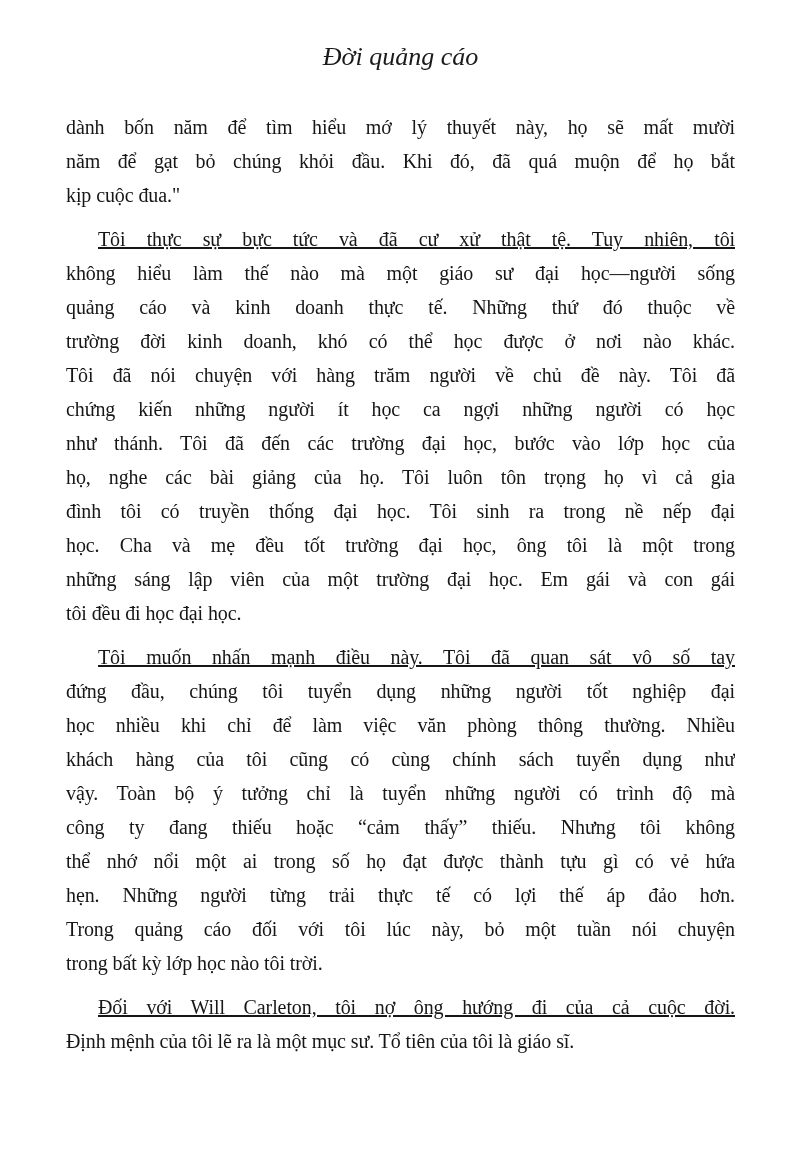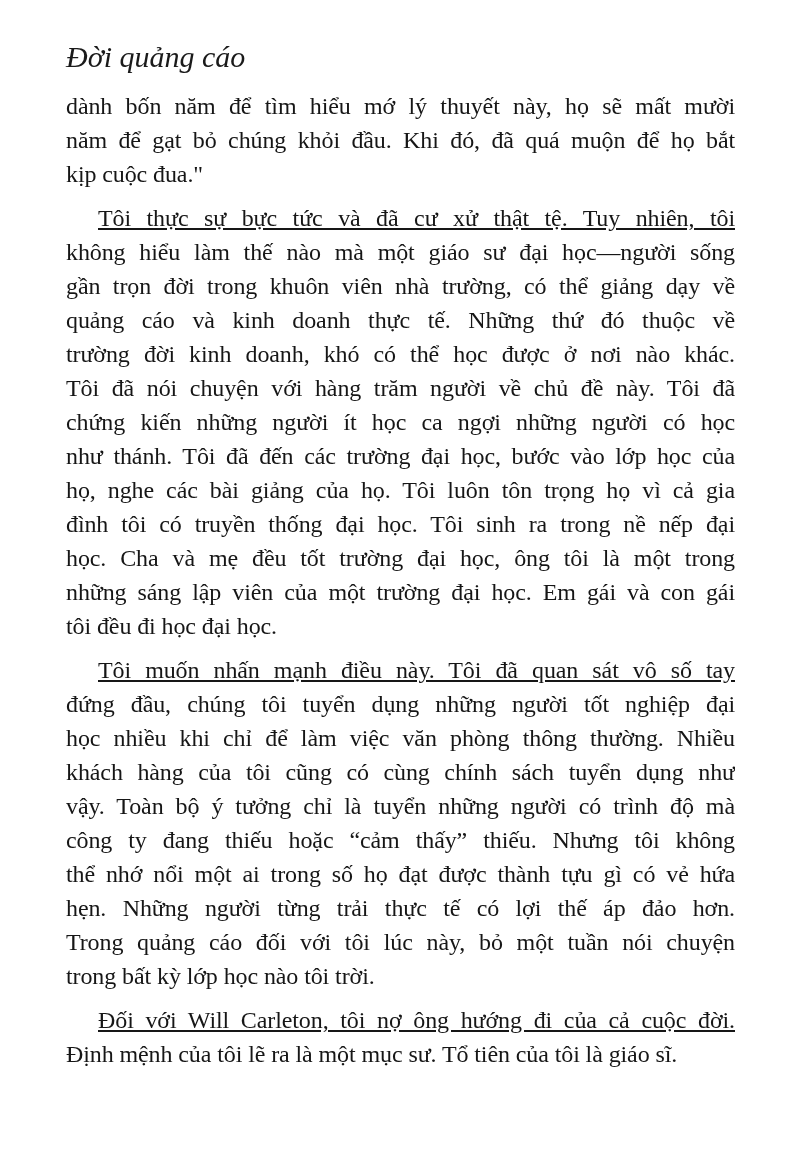--- a/index.html
+++ b/index.html
@@ -15,35 +15,35 @@
     color: #161616;
   }
   .page {
     box-sizing: border-box;
     width: 800px;
     height: 1169px;
     padding: 40px 65px 0 66px;
     background: #ffffff;
   }
   .running-header {
-    font-size: 30px;
+    font-size: 26px;
     font-style: italic;
-    text-align: left;
+    text-align: center;
     line-height: 34px;
-    margin-bottom: 15px;
+    margin-bottom: 36px;
     color: #1a1a1a;
   }
   .text-block {
     width: 669px;
   }
   .para {
     margin: 0 0 10px 0;
   }
   .line {
-    font-size: 24px;
+    font-size: 20px;
     line-height: 34px;
     max-height: 34px;
     overflow: hidden;
     letter-spacing: -0.1px;
     text-align: justify;
     text-align-last: justify;
     color: #161616;
   }
   .line.last {
     text-align-last: left;
@@ -61,21 +61,20 @@
 
   <div class="text-block">
       <div class="para">
         <div class="line">dành bốn năm để tìm hiểu mớ lý thuyết này, họ sẽ mất mười</div>
         <div class="line">năm để gạt bỏ chúng khỏi đầu. Khi đó, đã quá muộn để họ bắt</div>
         <div class="line last">kịp cuộc đua."</div>
       </div>
       <div class="para indent">
         <div class="line">Tôi thực sự bực tức và đã cư xử thật tệ. Tuy nhiên, tôi</div>
         <div class="line">không hiểu làm thế nào mà một giáo sư đại học—người sống</div>
-        <div class="line">gần trọn đời trong khuôn viên nhà trường, có thể giảng dạy về</div>
         <div class="line">quảng cáo và kinh doanh thực tế. Những thứ đó thuộc về</div>
         <div class="line">trường đời kinh doanh, khó có thể học được ở nơi nào khác.</div>
         <div class="line">Tôi đã nói chuyện với hàng trăm người về chủ đề này. Tôi đã</div>
         <div class="line">chứng kiến những người ít học ca ngợi những người có học</div>
         <div class="line">như thánh. Tôi đã đến các trường đại học, bước vào lớp học của</div>
         <div class="line">họ, nghe các bài giảng của họ. Tôi luôn tôn trọng họ vì cả gia</div>
         <div class="line">đình tôi có truyền thống đại học. Tôi sinh ra trong nề nếp đại</div>
         <div class="line">học. Cha và mẹ đều tốt trường đại học, ông tôi là một trong</div>
         <div class="line">những sáng lập viên của một trường đại học. Em gái và con gái</div>
         <div class="line last">tôi đều đi học đại học.</div>

